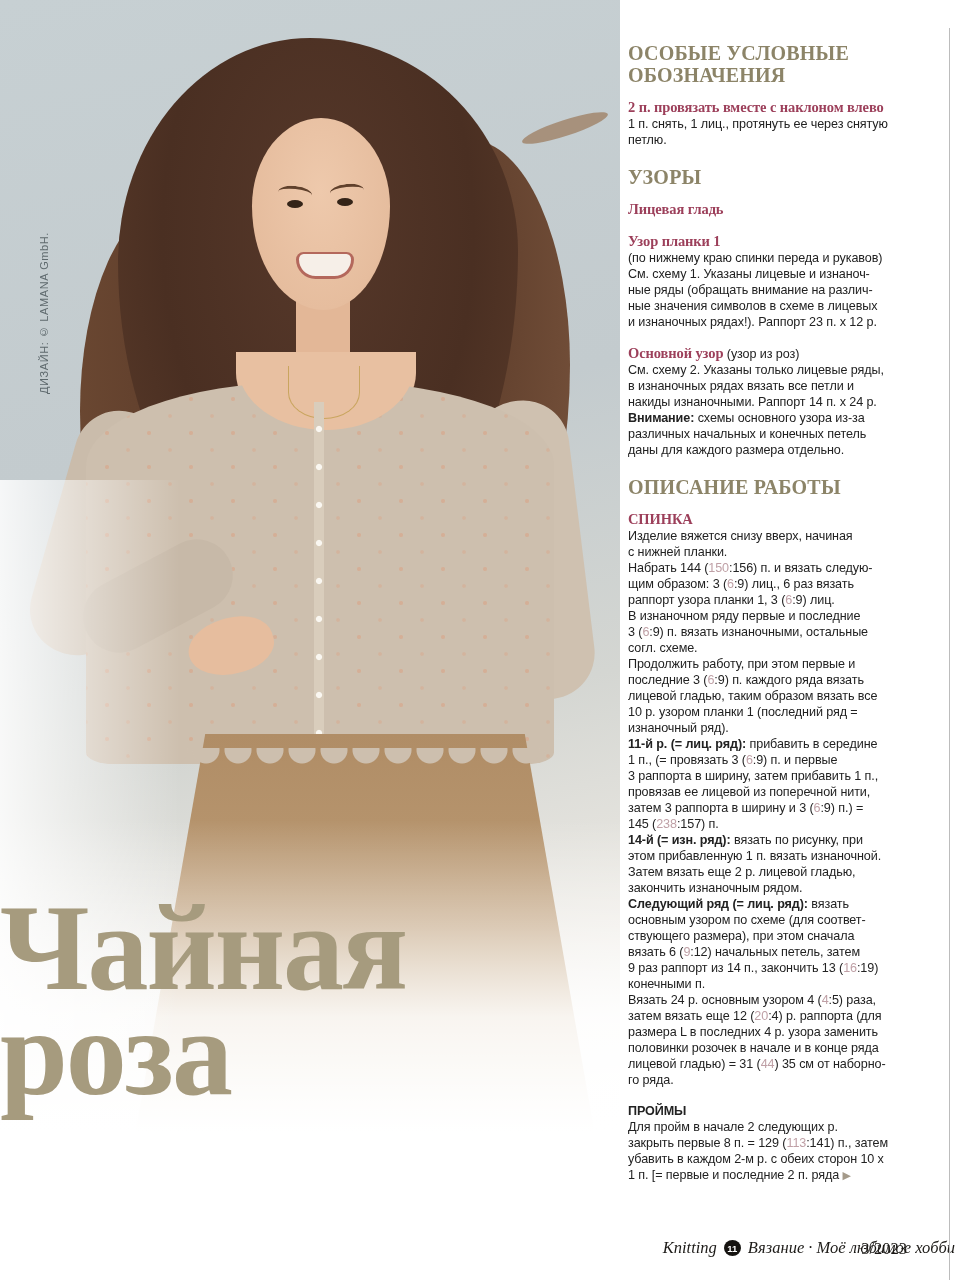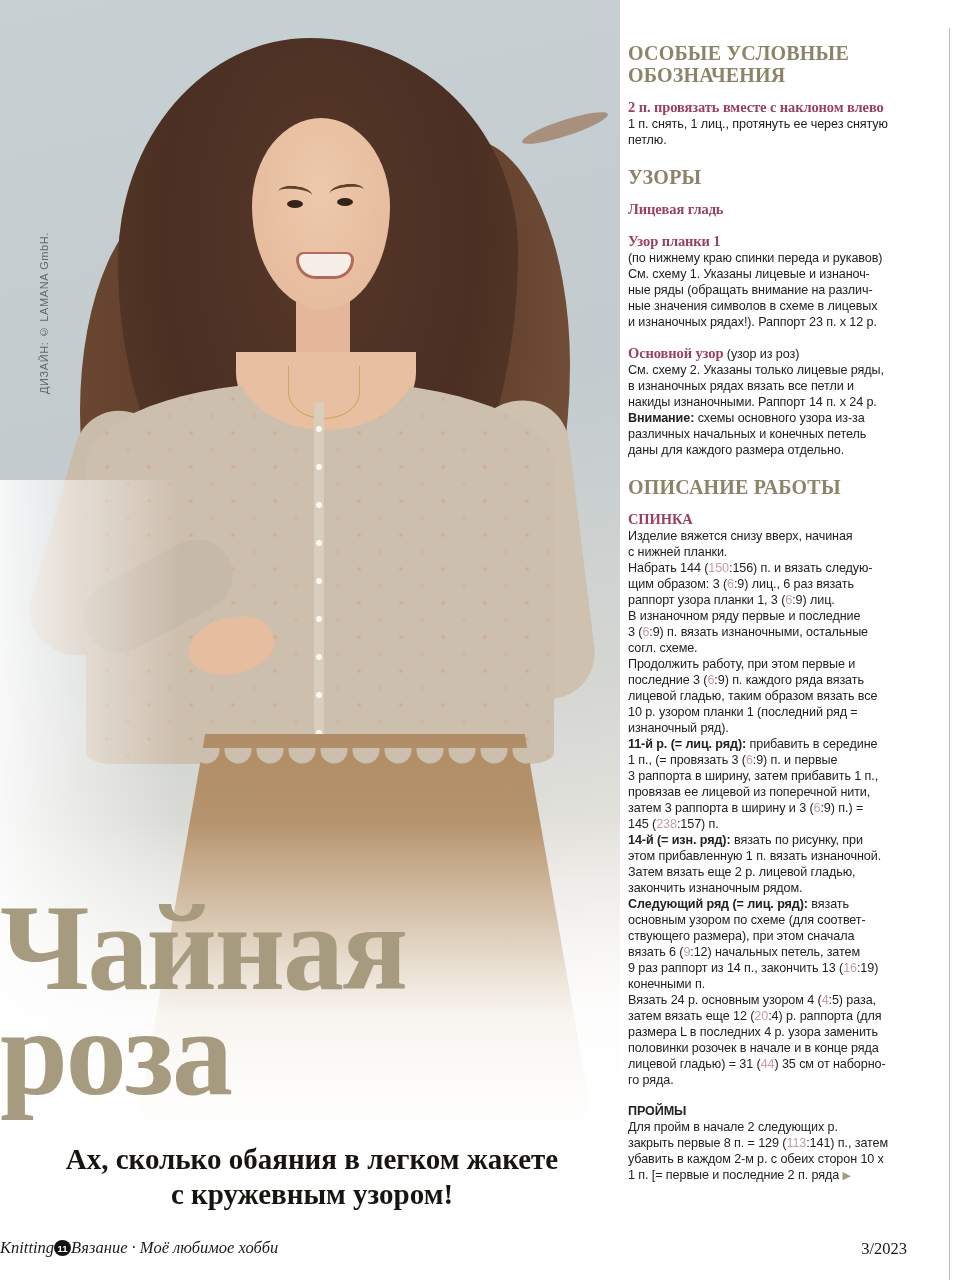--- a/index.html
+++ b/index.html
@@ -91,21 +91,21 @@
   .blk.h1:first-child{margin-top:0;}
   .blk.para{font-size:12.6px;line-height:16px;margin:0 0 15px;letter-spacing:-.1px;}
   .seg-maroon{font-family:"Liberation Serif",serif;font-weight:bold;font-size:14.5px;color:var(--maroon);}
   .seg-bold{font-weight:bold;}
   .seg-size{color:var(--sizealt);}
   .seg-arrow{color:#a49a8a;font-size:11px;letter-spacing:2px;}
   
   .footer{position:absolute;left:0;top:1238px;width:955px;height:30px;
     font-family:"Liberation Serif",serif;font-size:16.5px;color:#1c1a17;}
   .footer-center{position:absolute;left:0;right:0;top:0;display:flex;
-    justify-content:flex-start;align-items:center;font-style:italic;}
+    justify-content:flex-end;align-items:center;gap:7px;font-style:italic;padding-left:25px;}
   .issue-badge{display:inline-flex;align-items:center;justify-content:center;
     width:17px;height:16px;border-radius:50%;background:#151310;color:#ffffff;
     font-style:normal;font-weight:bold;font-size:9.5px;font-family:"Liberation Sans",sans-serif;}
   .footer-right{position:absolute;right:48px;top:1px;font-style:normal;}
   .page-edge{position:absolute;right:5px;top:28px;width:1px;height:1252px;background:#bcbcbc;}
 </style>
 </head>
 <body>
 
 <div class="page">
@@ -137,22 +137,20 @@
     <div class="photo-fade"></div>
     <div class="photo-fade-left"></div>
   </div>
 
   <div class="credit">ДИЗАЙН: © LAMANA GmbH.</div>
 
   <div class="title">
     <div>Чайная</div>
     <div>роза</div>
   </div>
-  <div class="subtitle">Ах, сколько обаяния в легком жакете
-с кружевным узором!</div>
 
   <div class="column" id="column">
       <div class="blk h1"><span>ОСОБЫЕ УСЛОВНЫЕ
 ОБОЗНАЧЕНИЯ</span></div>
       <div class="blk para"><span class="seg-maroon">2 п. провязать вместе с наклоном влево
 </span><span>1 п. снять, 1 лиц., протянуть ее через снятую
 петлю.</span></div>
       <div class="blk h1"><span>УЗОРЫ</span></div>
       <div class="blk para"><span class="seg-maroon">Лицевая гладь</span></div>
       <div class="blk para"><span class="seg-maroon">Узор планки 1

